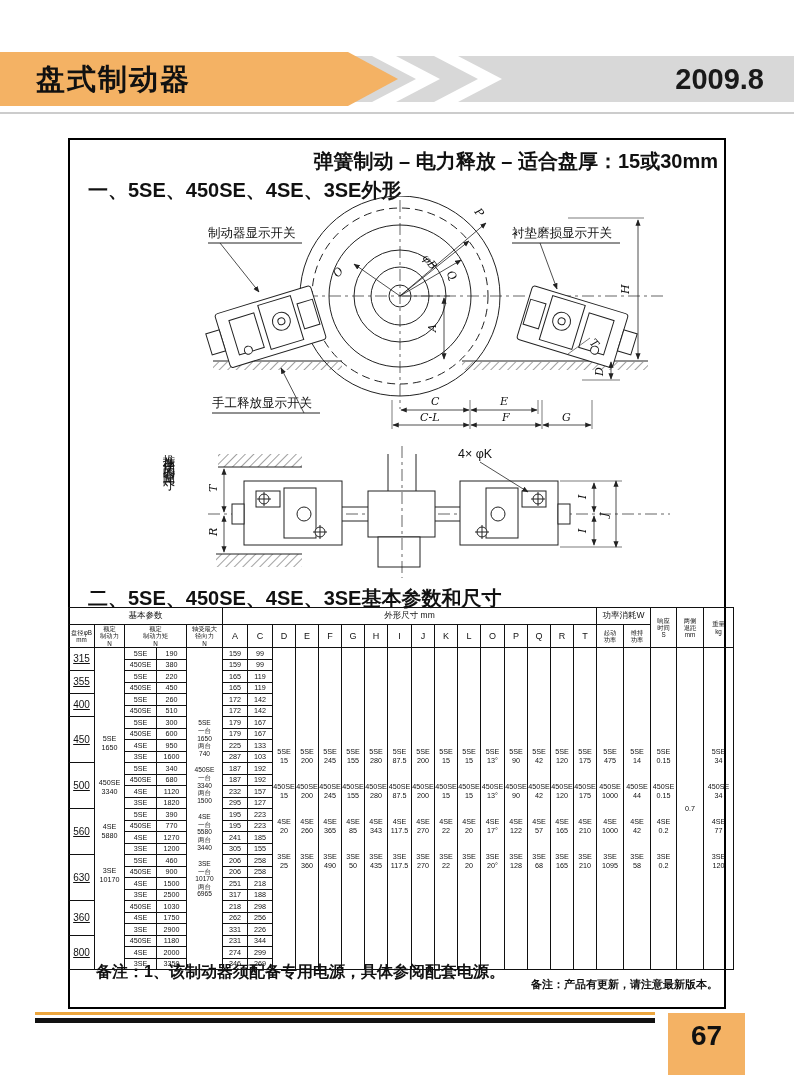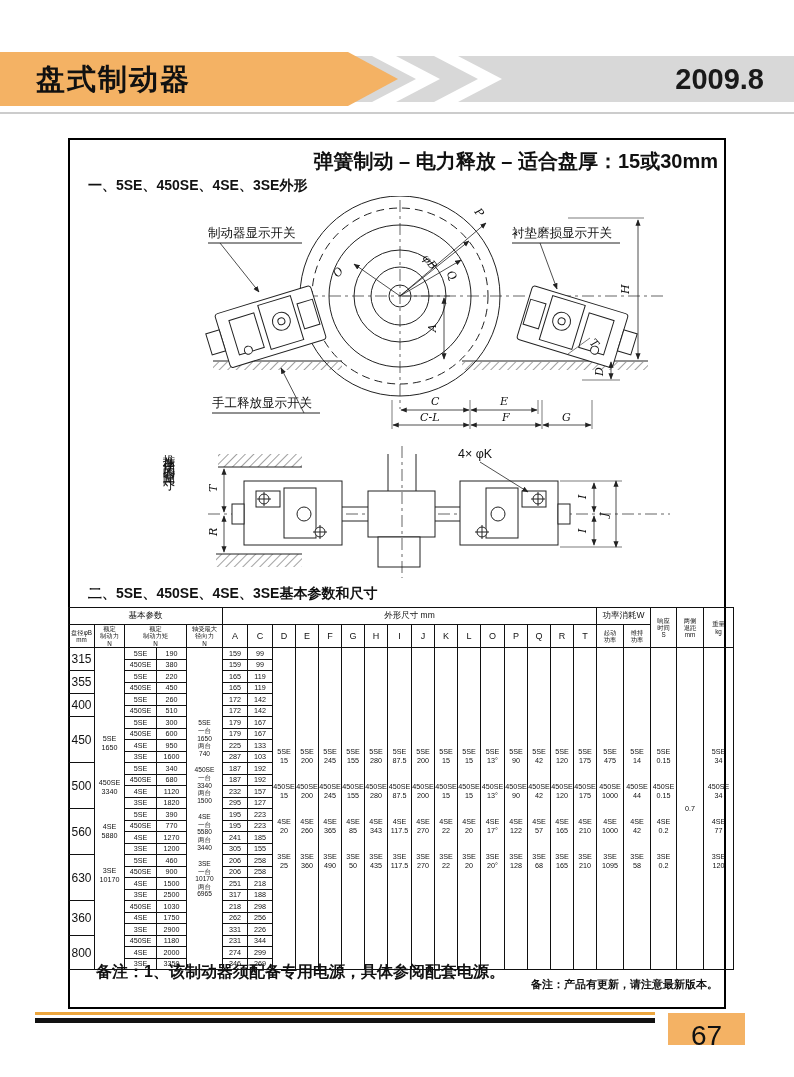--- a/index.html
+++ b/index.html
@@ -17,31 +17,31 @@
   .chv{position:absolute;top:56px;width:70px;height:46px;background:#ffffff;
        clip-path:polygon(0 0,24px 0,68px 23px,24px 46px,0 46px,44px 23px);}
   .chv.c1{left:372px;}
   .chv.c2{left:434px;}
   .hairline{position:absolute;left:0;top:112px;width:794px;height:2px;background:#cccccc;}
 
   
   .content-box{position:absolute;left:68px;top:138px;width:658px;height:871px;
                border:2px solid #000;box-sizing:border-box;background:#fff;}
   .subtitle{position:absolute;top:148px;right:76px;font-size:20px;font-weight:bold;}
-  .sec-title{position:absolute;left:88px;font-size:14px;font-weight:bold;}
+  .sec-title{position:absolute;left:88px;font-size:20px;font-weight:bold;}
   #sec1{top:177px;}
   #sec2{top:585px;}
 
   
   .note-left{position:absolute;left:96px;top:962px;font-size:16px;font-weight:bold;}
   .note-right{position:absolute;right:76px;top:977px;font-size:11px;font-weight:bold;}
   .rule-orange{position:absolute;left:35px;top:1012px;width:620px;height:3px;background:#eda63d;}
   .rule-black{position:absolute;left:35px;top:1018px;width:620px;height:5px;background:#111;}
-  .pagenum{position:absolute;left:668px;top:1013px;width:77px;height:32px;background:#f4b264;
-           text-align:center;line-height:46px;font-size:28px;font-weight:normal;color:#111;}
+  .pagenum{position:absolute;left:668px;top:1013px;width:77px;height:62px;background:#f4b264;
+           text-align:center;line-height:46px;font-size:28px;font-weight:bold;color:#111;}
 
   
   #dwg{position:absolute;left:70px;top:196px;}
   .ln{stroke:#222;stroke-width:1;fill:none;}
   .w{fill:#fff;stroke:#222;stroke-width:1;}
   .cl{stroke:#222;stroke-width:.7;stroke-dasharray:12 4 3 4;fill:none;}
   .dsh{stroke-dasharray:8 5;}
   .dim{stroke:#222;stroke-width:.8;fill:none;}
   .tick{stroke:#222;stroke-width:.6;fill:none;}
   .lt{font-family:"DejaVu Serif",serif;font-style:italic;font-size:11px;fill:#111;}
@@ -52,21 +52,21 @@
   
   #tablewrap{position:absolute;left:68px;top:607px;width:789px;}
   #tablewrap table{border-collapse:collapse;table-layout:fixed;width:658px;
                    font-size:7.2px;color:#111;border:1.5px solid #000;}
   #tablewrap td,#tablewrap th{border:1px solid #111;text-align:center;vertical-align:middle;
                    padding:0;overflow:hidden;font-weight:normal;}
   thead .grp{font-size:8.5px;font-weight:bold;height:16px;}
   .small3 div{font-size:6.3px;line-height:1.18;}
   .dimh{font-size:9px;}
   tbody td{height:10.5px;line-height:1;}
-  .dia{font-size:12px;}
+  .dia{font-size:10px;text-decoration:underline;}
   .tall{height:294px;}
   .stk{display:flex;flex-direction:column;justify-content:center;align-items:center;height:100%;}
   .gF{gap:26px;}
   .gR{gap:9px;}
   .gD{gap:17px;}
   .e div{line-height:1.25;}
   .gR .e div{font-size:6.6px;line-height:1.15;}
 </style>
 </head>
 <body>

